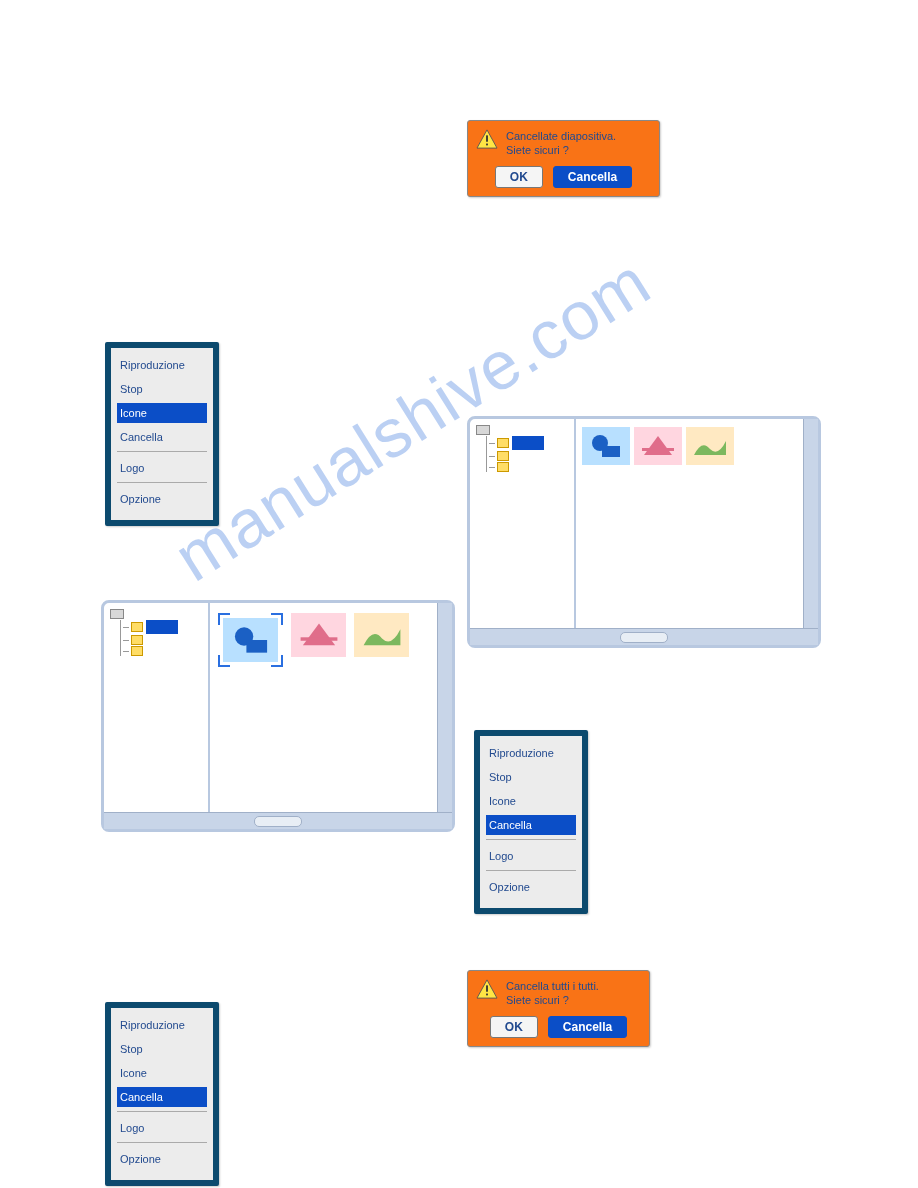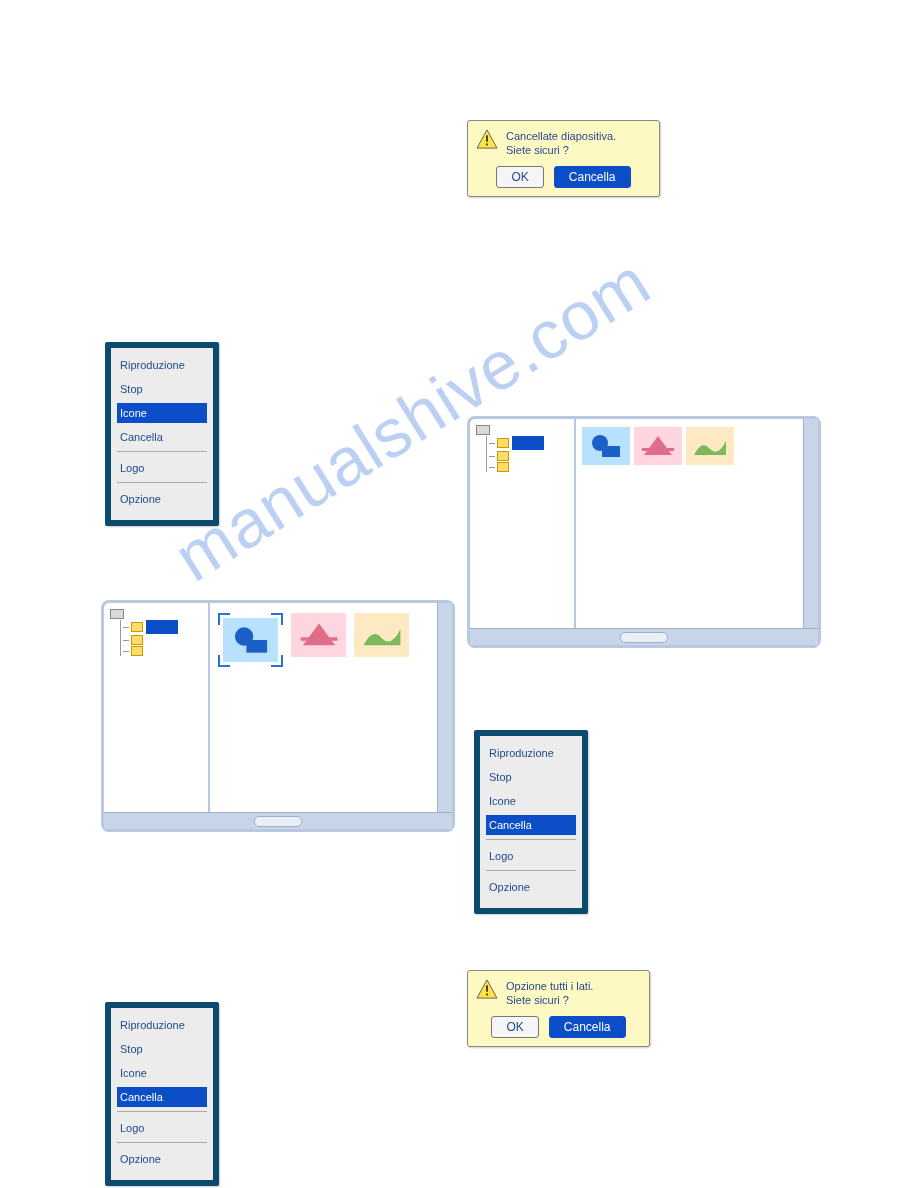--- a/index.html
+++ b/index.html
@@ -12,21 +12,21 @@
   color: #000;
 }
 .page {
   position: relative;
   width: 918px;
   height: 1188px;
 }
 
 .dialog {
   position: absolute;
-  background: #fef9c3;
+  background: #f97316;
   border: 1px solid #888;
   border-radius: 3px;
   box-shadow: 1px 1px 2px rgba(0,0,0,0.2);
   padding: 8px;
 }
 .dialog-body {
   display: flex;
   align-items: flex-start;
   margin-bottom: 8px;
 }
@@ -41,20 +41,21 @@
   gap: 10px;
 }
 .btn {
   border: 1px solid #777;
   border-radius: 3px;
   font-size: 12px;
   padding: 3px 14px;
   cursor: pointer;
   color: #224a8f;
   background: #f5f5f5;
+  font-weight: bold;
 }
 .btn.primary {
   background: #0b4ec7;
   color: #fff;
   border-color: #0b4ec7;
 }
 .warning-icon {
   width: 22px;
   height: 20px;
   margin-right: 8px;
@@ -364,21 +365,21 @@
   </div>
 
   <div class="dialog" style="left:467px; top:970px; width:165px;">
     <div class="dialog-body">
       <svg class="warning-icon" viewBox="0 0 24 22">
         <polygon points="12,1 23,21 1,21" fill="#ffe544" stroke="#555" stroke-width="1"></polygon>
         <rect x="11" y="7" width="2" height="7" fill="#333"></rect>
         <rect x="11" y="16" width="2" height="2" fill="#333"></rect>
       </svg>
       <div class="dialog-text">
-        <span>Opzione tutti i lati.</span><br>
+        <span>Cancella tutti i tutti.</span><br>
         <span>Siete sicuri ?</span>
       </div>
     </div>
     <div class="dialog-buttons">
       <button class="btn">OK</button>
       <button class="btn primary">Cancella</button>
     </div>
   </div>
 
   <div class="menu-panel" style="left:105px; top:1002px;">

